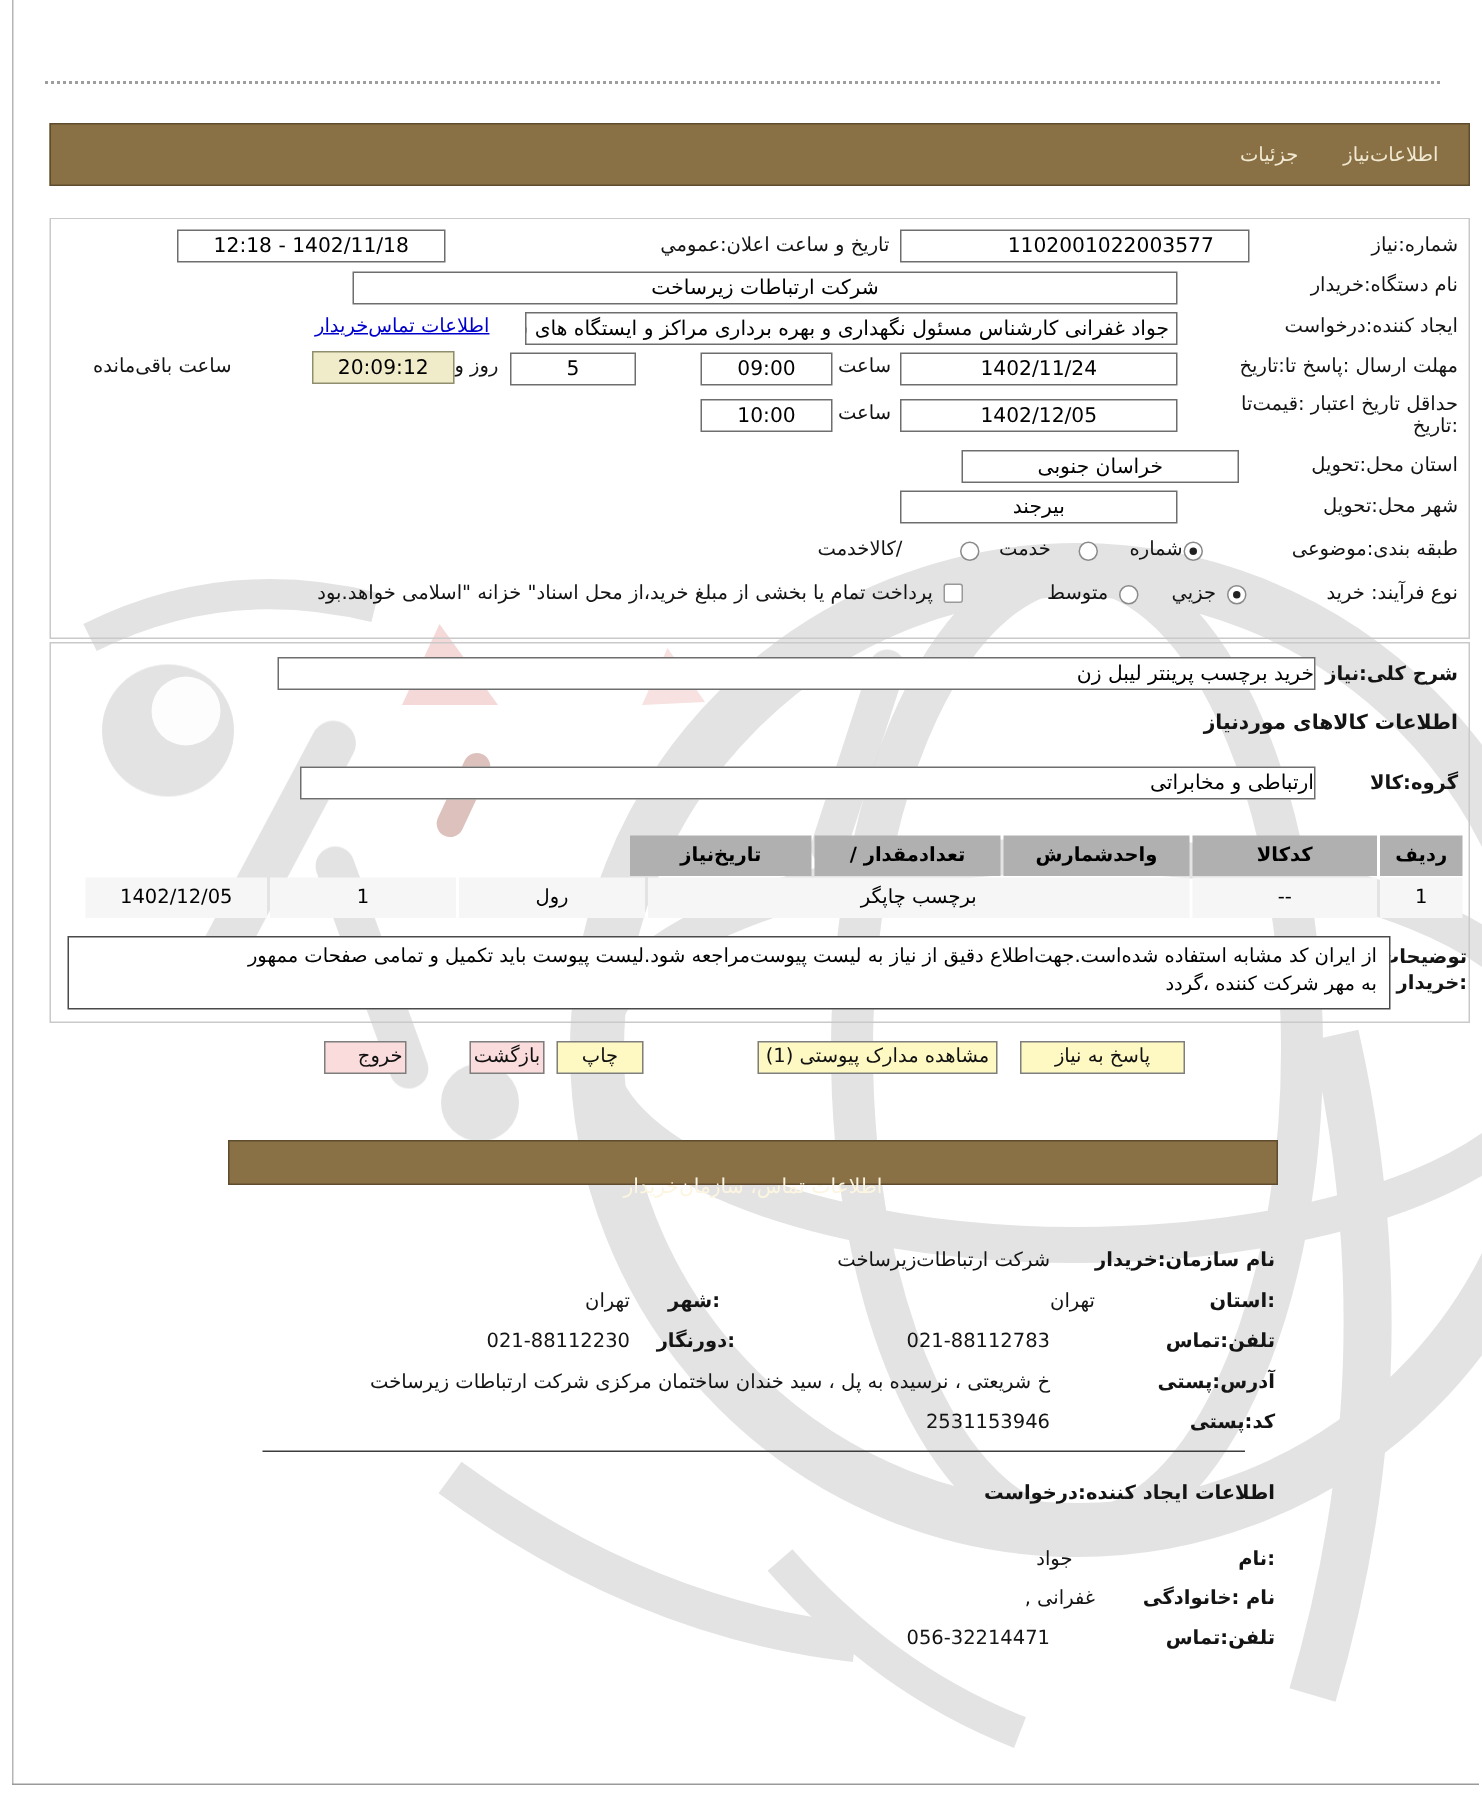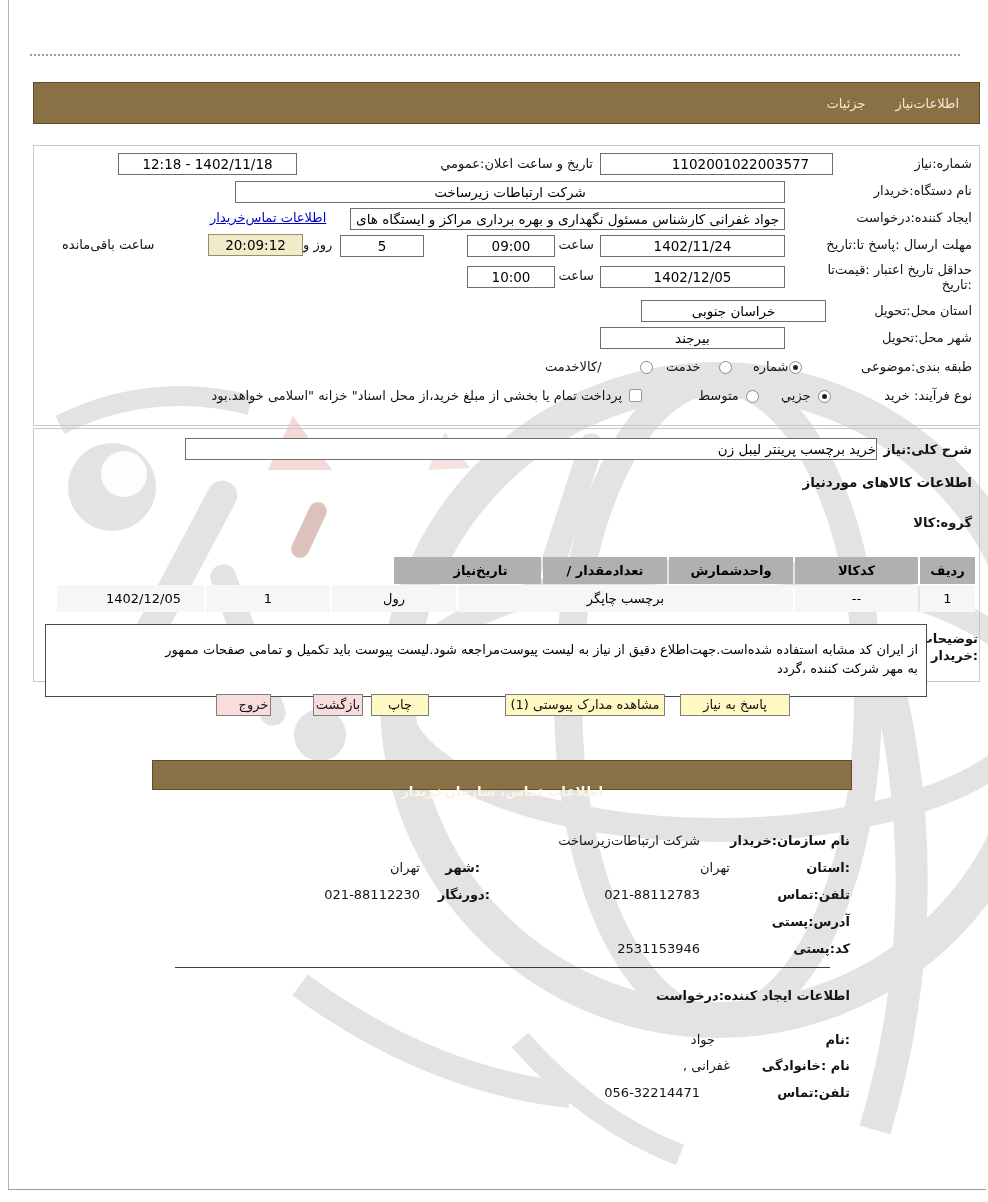--- a/index.html
+++ b/index.html
@@ -22,29 +22,29 @@
   .rightal{text-align:right;padding-right:5px;}
   .ybox{background:#f0ecc9;border:1px solid #8f8f6f;}
   .link{position:absolute;font-size:13px;color:#0000cc;text-decoration:underline;z-index:3;white-space:nowrap;}
   .radio{position:absolute;width:13px;height:13px;border:1px solid #8a8a8a;border-radius:50%;background:#fff;z-index:3;box-sizing:border-box;}
   .radio .dot{display:block;width:5px;height:5px;margin:3px;border-radius:50%;background:#222;}
   .chk{position:absolute;width:13px;height:13px;border:1px solid #999;border-radius:2px;background:#fff;z-index:3;box-sizing:border-box;}
   .tblhead{display:flex;gap:2px;height:27px;}
   .tblhead .c{background:#b0b0b0;color:#000;font-weight:bold;font-size:13px;line-height:27px;text-align:center;}
   .tblrow{display:flex;gap:2px;height:27px;margin-top:1px;}
   .tblrow .c{background:#f6f6f6;font-size:13px;line-height:27px;text-align:center;}
-  .c1{width:55px;} .c2{width:123px;} .c3{flex:1;} .c4{width:124px;} .c5{width:124px;} .c6{width:121px;padding-left:26px;}
+  .c1{width:55px;} .c2{width:123px;} .c3{flex:1;} .c4{width:124px;} .c5{width:124px;} .c6{width:121px;}
   .btn{position:absolute;height:22px;line-height:18px;border:1px solid #7e7e7e;font-size:13px;text-align:center;
        z-index:3;padding:0;font-family:inherit;cursor:pointer;color:#111;}
   .green{background:#fef9c3;} .pink{background:#fbdcdc;}
   .bar2{left:152px;top:760px;width:700px;height:30px;display:flex;align-items:center;justify-content:center;}
-  .bar2 .t{color:#fcf5e0;font-size:13.5px;font-weight:bold;margin-top:32px;}
+  .bar2 .t{color:#fcf5e0;font-size:13.5px;font-weight:normal;margin-top:32px;}
   .hr2{position:absolute;left:175px;top:967px;width:655px;border-top:1px solid #3c3c3c;z-index:3;}
   .notesbox{position:absolute;left:45px;top:624px;width:864px;height:41px;background:#fff;border:1px solid #4a4a4a;
-            z-index:3;padding:15px 8px;font-size:13px;line-height:19px;text-align:right;}
+            z-index:3;padding:3px 8px;font-size:13px;line-height:19px;text-align:right;}
 </style>
 </head>
 <body>
 
 <div id="canvas">
 
   <svg class="wm" width="988" height="1202" viewBox="0 0 988 1202">
     <g stroke="#dadada" fill="none" opacity="0.75">
       <circle cx="718" cy="700" r="320" stroke-width="36"></circle>
       <ellipse cx="718" cy="700" rx="150" ry="320" stroke-width="28"></ellipse>
@@ -134,20 +134,21 @@
   <div class="lbl" style="left:160px;top:388px;width:462px;text-align:right;">پرداخت تمام یا بخشی از مبلغ خرید،از محل اسناد" خزانه "اسلامی خواهد.بود</div>
 
   <div class="panel p2"></div>
 
   <span class="lbl b" style="right:16px;top:442px;">شرح کلی:نیاز</span>
   <div class="ibox" style="left:185px;top:438px;width:522px;padding-left:168px;text-align:right;">خرید برچسب پرینتر لیبل زن</div>
 
   <span class="lbl b" style="right:16px;top:474px;font-size:13.5px;">اطلاعات کالاهای موردنیاز</span>
 
   <span class="lbl b" style="right:16px;top:515px;">گروه:کالا</span>
+  <div class="ibox" style="left:200px;top:511px;width:507px;padding-left:168px;text-align:right;">ارتباطی و مخابراتی</div>
 
   <div style="position:absolute;left:57px;top:557px;width:918px;z-index:3;">
     <div class="tblhead">
       <div class="c c1">ردیف</div>
       <div class="c c2">کدکالا</div>
       <div class="c c4">واحدشمارش</div>
       <div class="c c5">تعدادمقدار /</div>
       <div class="c c6">تاریخ‌نیاز</div>
     </div>
     <div class="tblrow">
@@ -186,20 +187,21 @@
   <span class="lbl" style="right:258px;top:860px;">تهران</span>
   <span class="lbl b" style="right:508px;top:860px;">:شهر</span>
   <span class="lbl" style="right:568px;top:860px;">تهران</span>
 
   <span class="lbl b" style="right:138px;top:887px;">تلفن:تماس</span>
   <span class="lbl" style="right:288px;top:887px;">021-88112783</span>
   <span class="lbl b" style="right:498px;top:887px;">:دورنگار</span>
   <span class="lbl" style="right:568px;top:887px;">021-88112230</span>
 
   <span class="lbl b" style="right:138px;top:914px;">آدرس:پستی</span>
+  <span class="lbl" style="right:288px;top:914px;">خ شریعتی ، نرسیده به پل ، سید خندان ساختمان مرکزی شرکت ارتباطات زیرساخت</span>
 
   <span class="lbl b" style="right:138px;top:941px;">کد:پستی</span>
   <span class="lbl" style="right:288px;top:941px;">2531153946</span>
 
   <div class="hr2"></div>
 
   <span class="lbl b" style="right:138px;top:988px;">اطلاعات ایجاد کننده:درخواست</span>
 
   <span class="lbl b" style="right:138px;top:1032px;">:نام</span>
   <span class="lbl" style="right:273px;top:1032px;">جواد</span>

